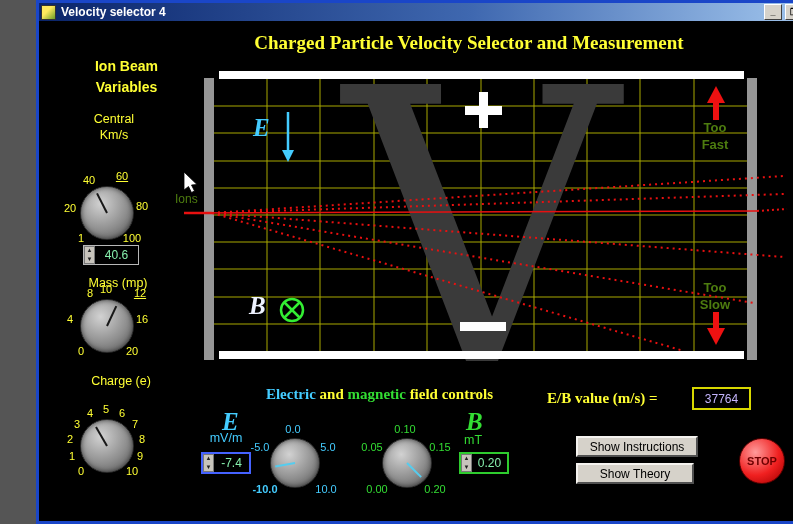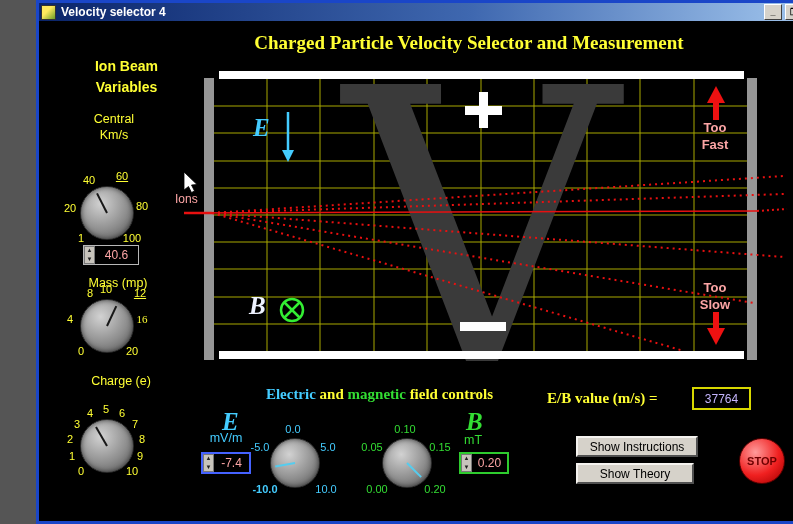--- a/index.html
+++ b/index.html
@@ -6,31 +6,31 @@
   .window{position:relative;width:793px;height:524px;background:#1a46c8;font-family:"Liberation Sans",sans-serif;overflow:hidden;margin-left:36px;}
   .titlebar{position:absolute;left:3px;top:3px;width:787px;height:18px;background:linear-gradient(90deg,#0a246a,#3f68b0 55%,#a6caf0);display:flex;align-items:center;padding:0 2px;box-sizing:border-box;gap:3px;}
   .win-icon{width:13px;height:13px;background:linear-gradient(135deg,#ffe95e 40%,#6a9c28);border:1px solid #333;flex:0 0 auto;}
   .title-text{flex:1;color:#fff;font:bold 12px "Liberation Sans",sans-serif;padding-left:2px;white-space:nowrap;overflow:hidden;}
   .tb-btn{width:16px;height:14px;background:#d6d2ca;border-top:1px solid #fff;border-left:1px solid #fff;border-right:1px solid #404040;border-bottom:1px solid #404040;display:flex;align-items:center;justify-content:center;font:bold 9px "Liberation Sans",sans-serif;color:#000;flex:0 0 auto;}
   .client{position:absolute;left:3px;top:21px;width:787px;height:500px;background:#000;overflow:hidden;}
   .abs{position:absolute;}
   .yellow{color:#ffff33;}
   .cyan{color:#44ccff;}
   .green{color:#33dd33;}
-  .red{color:#fca5a5;}
+  .red{color:#4d7c0f;}
   .main-title{left:80px;top:11px;width:700px;text-align:center;font:bold 19px "Liberation Serif",serif;color:#ffff33;}
   .panel-head{font:bold 14px "Liberation Sans",sans-serif;line-height:21px;text-align:center;}
   .panel-label{font:12.5px "Liberation Sans",sans-serif;line-height:16px;text-align:center;}
   .tick{position:absolute;font:11px "Liberation Sans",sans-serif;transform:translate(-50%,-50%);white-space:nowrap;z-index:3;}
   .knob{position:absolute;border-radius:50%;background:radial-gradient(circle at 38% 32%,#d2d2d2,#8f8f8f 55%,#565656 95%);border:1px solid #2a2a2a;box-shadow:inset 0 0 5px rgba(0,0,0,.55);z-index:3;}
   .needle{position:absolute;left:50%;top:50%;width:2px;transform-origin:50% 100%;background:#181818;}
   .needle.lite{background:#55ccee;}
   .spinbox{position:absolute;display:flex;align-items:stretch;background:#000;z-index:3;}
   .spin-arrows{width:11px;background:#c8c4bc;border:1px solid #777;display:flex;flex-direction:column;justify-content:space-between;align-items:center;font-size:6px;line-height:7px;color:#222;box-sizing:border-box;}
-  .spin-value{flex:1;color:#fca5a5;font:12px "Liberation Sans",sans-serif;display:flex;align-items:center;justify-content:center;padding:0 2px;}
+  .spin-value{flex:1;color:#86efac;font:12px "Liberation Sans",sans-serif;display:flex;align-items:center;justify-content:center;padding:0 2px;}
   .vel-box{border:1px solid #b8b8b8;}
   .e-box{border:2px solid #4562ff;}
   .b-box{border:2px solid #2ecc2e;}
   .sub-title{left:178px;top:365px;width:325px;text-align:center;font:bold 15px "Liberation Serif",serif;}
   .big-sym{font:bold italic 25px "Liberation Serif",serif;z-index:3;}
   .eb-label{left:508px;top:369px;font:bold 15px "Liberation Serif",serif;color:#ffff33;}
   .eb-box{left:653px;top:366px;width:55px;height:19px;border:2px solid #d8d800;background:#000;color:#c4b5fd;font:12px "Liberation Sans",sans-serif;display:flex;align-items:center;justify-content:center;z-index:3;}
   .btn3d{position:absolute;background:#d6d2ca;border-top:2px solid #f5f3ef;border-left:2px solid #f5f3ef;border-right:2px solid #505050;border-bottom:2px solid #505050;font:12px "Liberation Sans",sans-serif;color:#000;display:flex;align-items:center;justify-content:center;box-sizing:border-box;z-index:3;}
   .stop-btn{left:700px;top:417px;width:44px;height:44px;border-radius:50%;background:radial-gradient(circle at 35% 30%,#ff9a9a,#f02020 55%,#a80000 95%);border:1px solid #5a0000;color:#6e0000;font:bold 11px "Liberation Sans",sans-serif;display:flex;align-items:center;justify-content:center;z-index:3;}
   .chamber-svg{position:absolute;left:0;top:0;z-index:1;pointer-events:none;}
@@ -126,21 +126,21 @@
           <span>▼</span>
         </div>
       <div class="spin-value">40.6</div>
     </div>
 
     <div class="abs panel-label yellow lbl" style="left:24px;top:254px;width:110px;">Mass (mp)</div>
     <span class="tick yellow" style="left:51px;top:272px;">8</span>
     <span class="tick yellow" style="left:67px;top:268px;">10</span>
     <span class="tick yellow" style="left:101px;top:272px;text-decoration:underline;">12</span>
     <span class="tick yellow" style="left:31px;top:298px;">4</span>
-    <span class="tick yellow" style="left:103px;top:298px;font-family:Liberation Serif, serif;">16</span>
+    <span class="tick yellow" style="left:103px;top:298px;">16</span>
     <span class="tick yellow" style="left:42px;top:330px;">0</span>
     <span class="tick yellow" style="left:93px;top:330px;">20</span>
     <div class="knob" style="left:41px;top:278px;width:52px;height:52px;">
       <div class="needle" style="height:22px;transform:translate(-50%,-100%) rotate(25deg);"></div>
     </div>
 
     <div class="abs panel-label yellow lbl" style="left:27px;top:352px;width:110px;">Charge (e)</div>
     <span class="tick yellow" style="left:51px;top:392px;">4</span>
     <span class="tick yellow" style="left:67px;top:388px;">5</span>
     <span class="tick yellow" style="left:83px;top:392px;">6</span>

